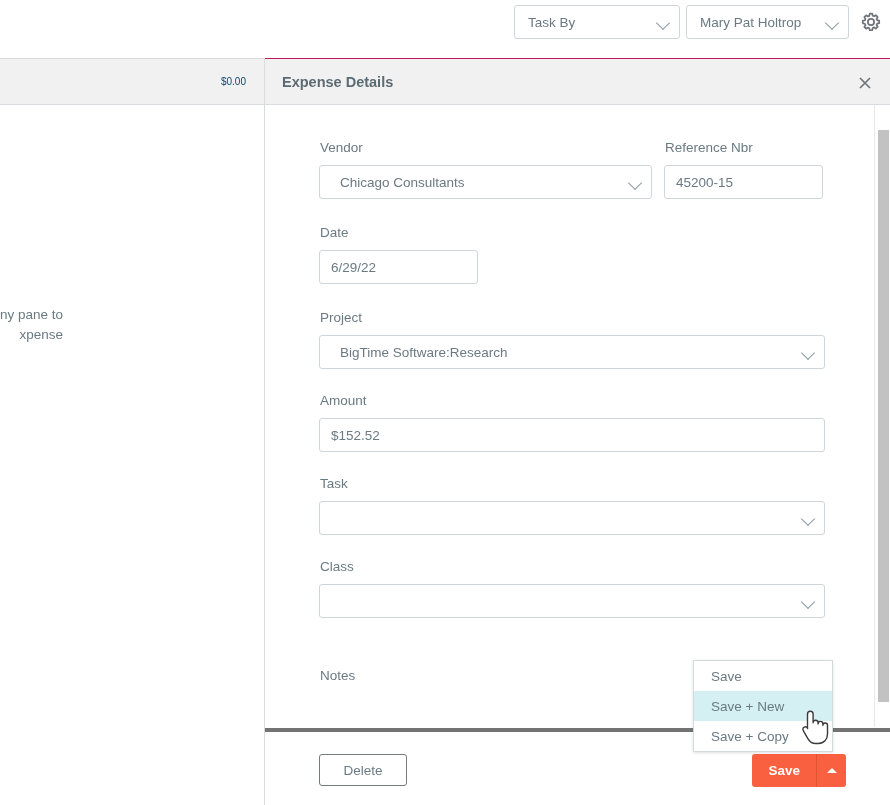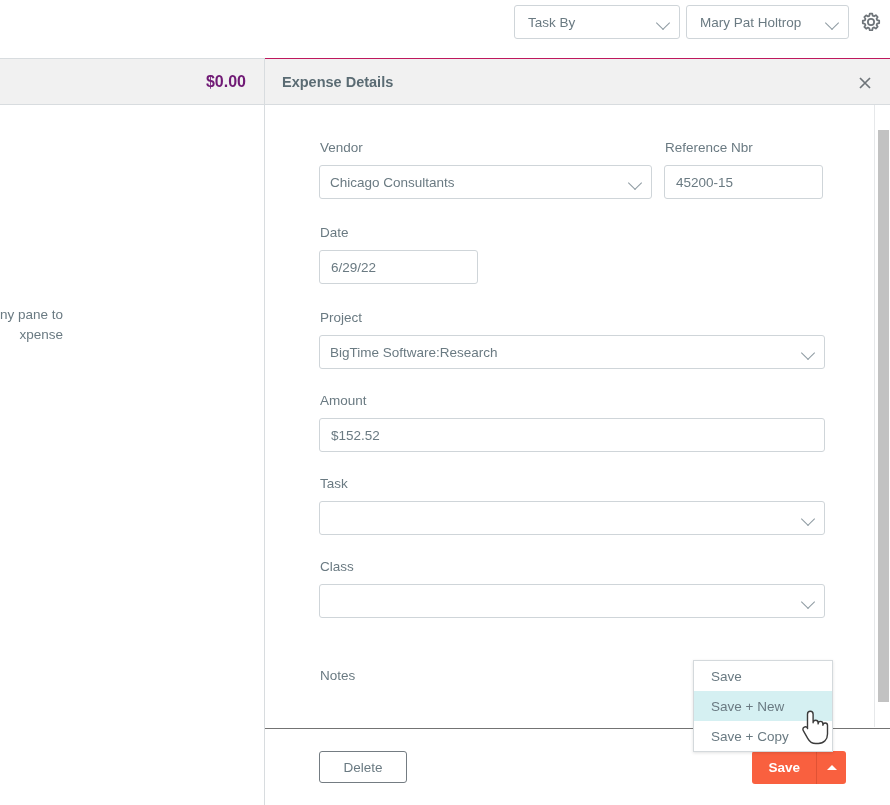--- a/index.html
+++ b/index.html
@@ -46,21 +46,21 @@
 
   
   .list-strip {
     position: absolute; left: 0; top: 58px; width: 265px; height: 47px;
     background: #f1f1f1;
     border-top: 1px solid #d8dcdf; border-bottom: 1px solid #d8dcdf;
     border-right: 1px solid #d8dcdf;
     display: flex; align-items: center; justify-content: flex-end;
     padding-right: 18px;
   }
-  .list-amount { color: #701a75; font-size: 16px; font-weight: bold; }
+  .list-amount { color: #0c4a6e; font-size: 10px; font-weight: normal; }
 
   .list-body {
     position: absolute; left: 0; top: 105px; width: 265px; height: 700px;
     background: #ffffff; border-right: 1px solid #d8dcdf;
     overflow: hidden;
   }
   .list-help {
     position: absolute; left: -52px; top: 200px; width: 115px;
     font-size: 13.5px; line-height: 20px; color: #6a7a82; text-align: right;
   }
@@ -103,33 +103,33 @@
   label.fl {
     display: block; font-size: 13.5px; color: #6a7a82;
     margin: 0 0 9px 1px; line-height: 16px;
   }
   .gap { height: 26px; }
   .gap-sm { height: 24px; }
 
   .ctl {
     width: 100%; height: 34px;
     border: 1px solid #cfd5d9; border-radius: 3px; background: #fff;
-    display: flex; align-items: center; padding: 0 8px 0 10px;
+    display: flex; align-items: center; padding: 0 8px 0 20px;
     font-size: 13.5px; color: #6a7a82;
   }
   .ctl .val { flex: 1; white-space: nowrap; overflow: hidden; }
   .ctl.input { padding-left: 11px; }
 
   .notes-row { display: flex; justify-content: space-between; align-items: baseline; }
   .notes-count { font-size: 13.5px; color: #9aa6ad; }
 
   
   .panel-footer {
     position: absolute; left: 0; top: 670px; width: 625px; height: 77px;
-    background: #ffffff; border-top: 1px solid #737373;
+    background: #ffffff; border-top: 4px solid #737373;
   }
   .delete-btn {
     position: absolute; left: 54px; top: 22px; width: 88px; height: 32px;
     border: 1px solid #747c82; border-radius: 3px; background: #fff;
     display: flex; align-items: center; justify-content: center;
     font-size: 13.5px; color: #6a7a82; cursor: pointer;
   }
   .save-group {
     position: absolute; right: 44px; top: 22px; height: 33px;
     display: flex; cursor: pointer;

